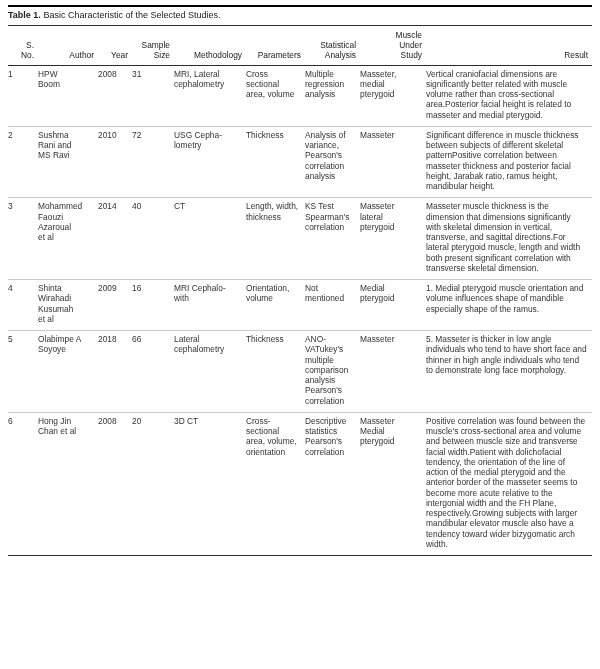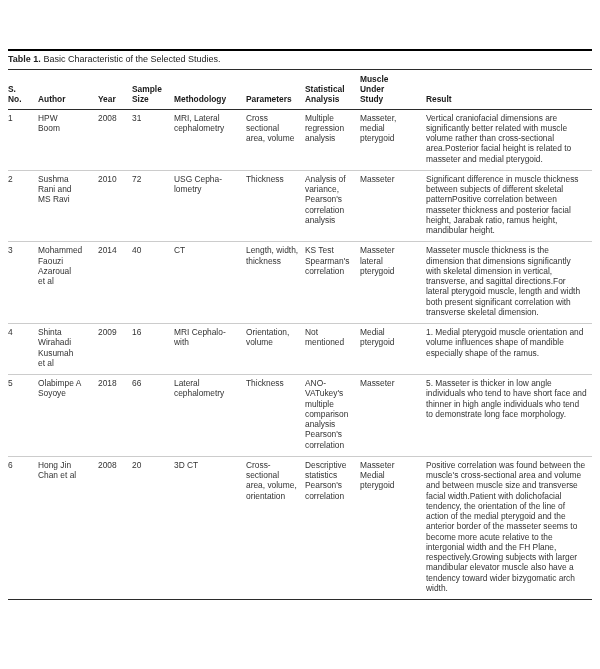--- a/index.html
+++ b/index.html
@@ -16,44 +16,43 @@
     background: #ffffff;
     overflow: hidden;
   }
   .caption {
     border-top: 2px solid #000000;
     border-bottom: 1px solid #2b2b2b;
     padding: 3px 0 4px 0;
     font-size: 9px;
     color: #222222;
     line-height: 1.2;
-    margin-top: 44px;
   }
   .caption b { font-weight: bold; }
   table.studies {
     width: 100%;
     border-collapse: collapse;
     table-layout: fixed;
     font-size: 8.4px;
     color: #333333;
     line-height: 1.22;
   }
   col.c-sno    { width: 30px; }
   col.c-author { width: 60px; }
   col.c-year   { width: 34px; }
   col.c-sample { width: 42px; }
   col.c-method { width: 72px; }
   col.c-param  { width: 59px; }
   col.c-stat   { width: 55px; }
   col.c-muscle { width: 66px; }
   col.c-result { width: auto; }
   thead th {
-    text-align: left;
+    text-align: right;
     vertical-align: bottom;
-    font-weight: bold;
+    font-weight: normal;
     color: #1a1a1a;
     padding: 4px 4px 4px 0;
     border-bottom: 1px solid #2b2b2b;
     white-space: pre-line;
   }
   tbody td {
     vertical-align: top;
     padding: 3px 5px 6px 0;
     border-bottom: 1px solid #cccccc;
     white-space: pre-line;

